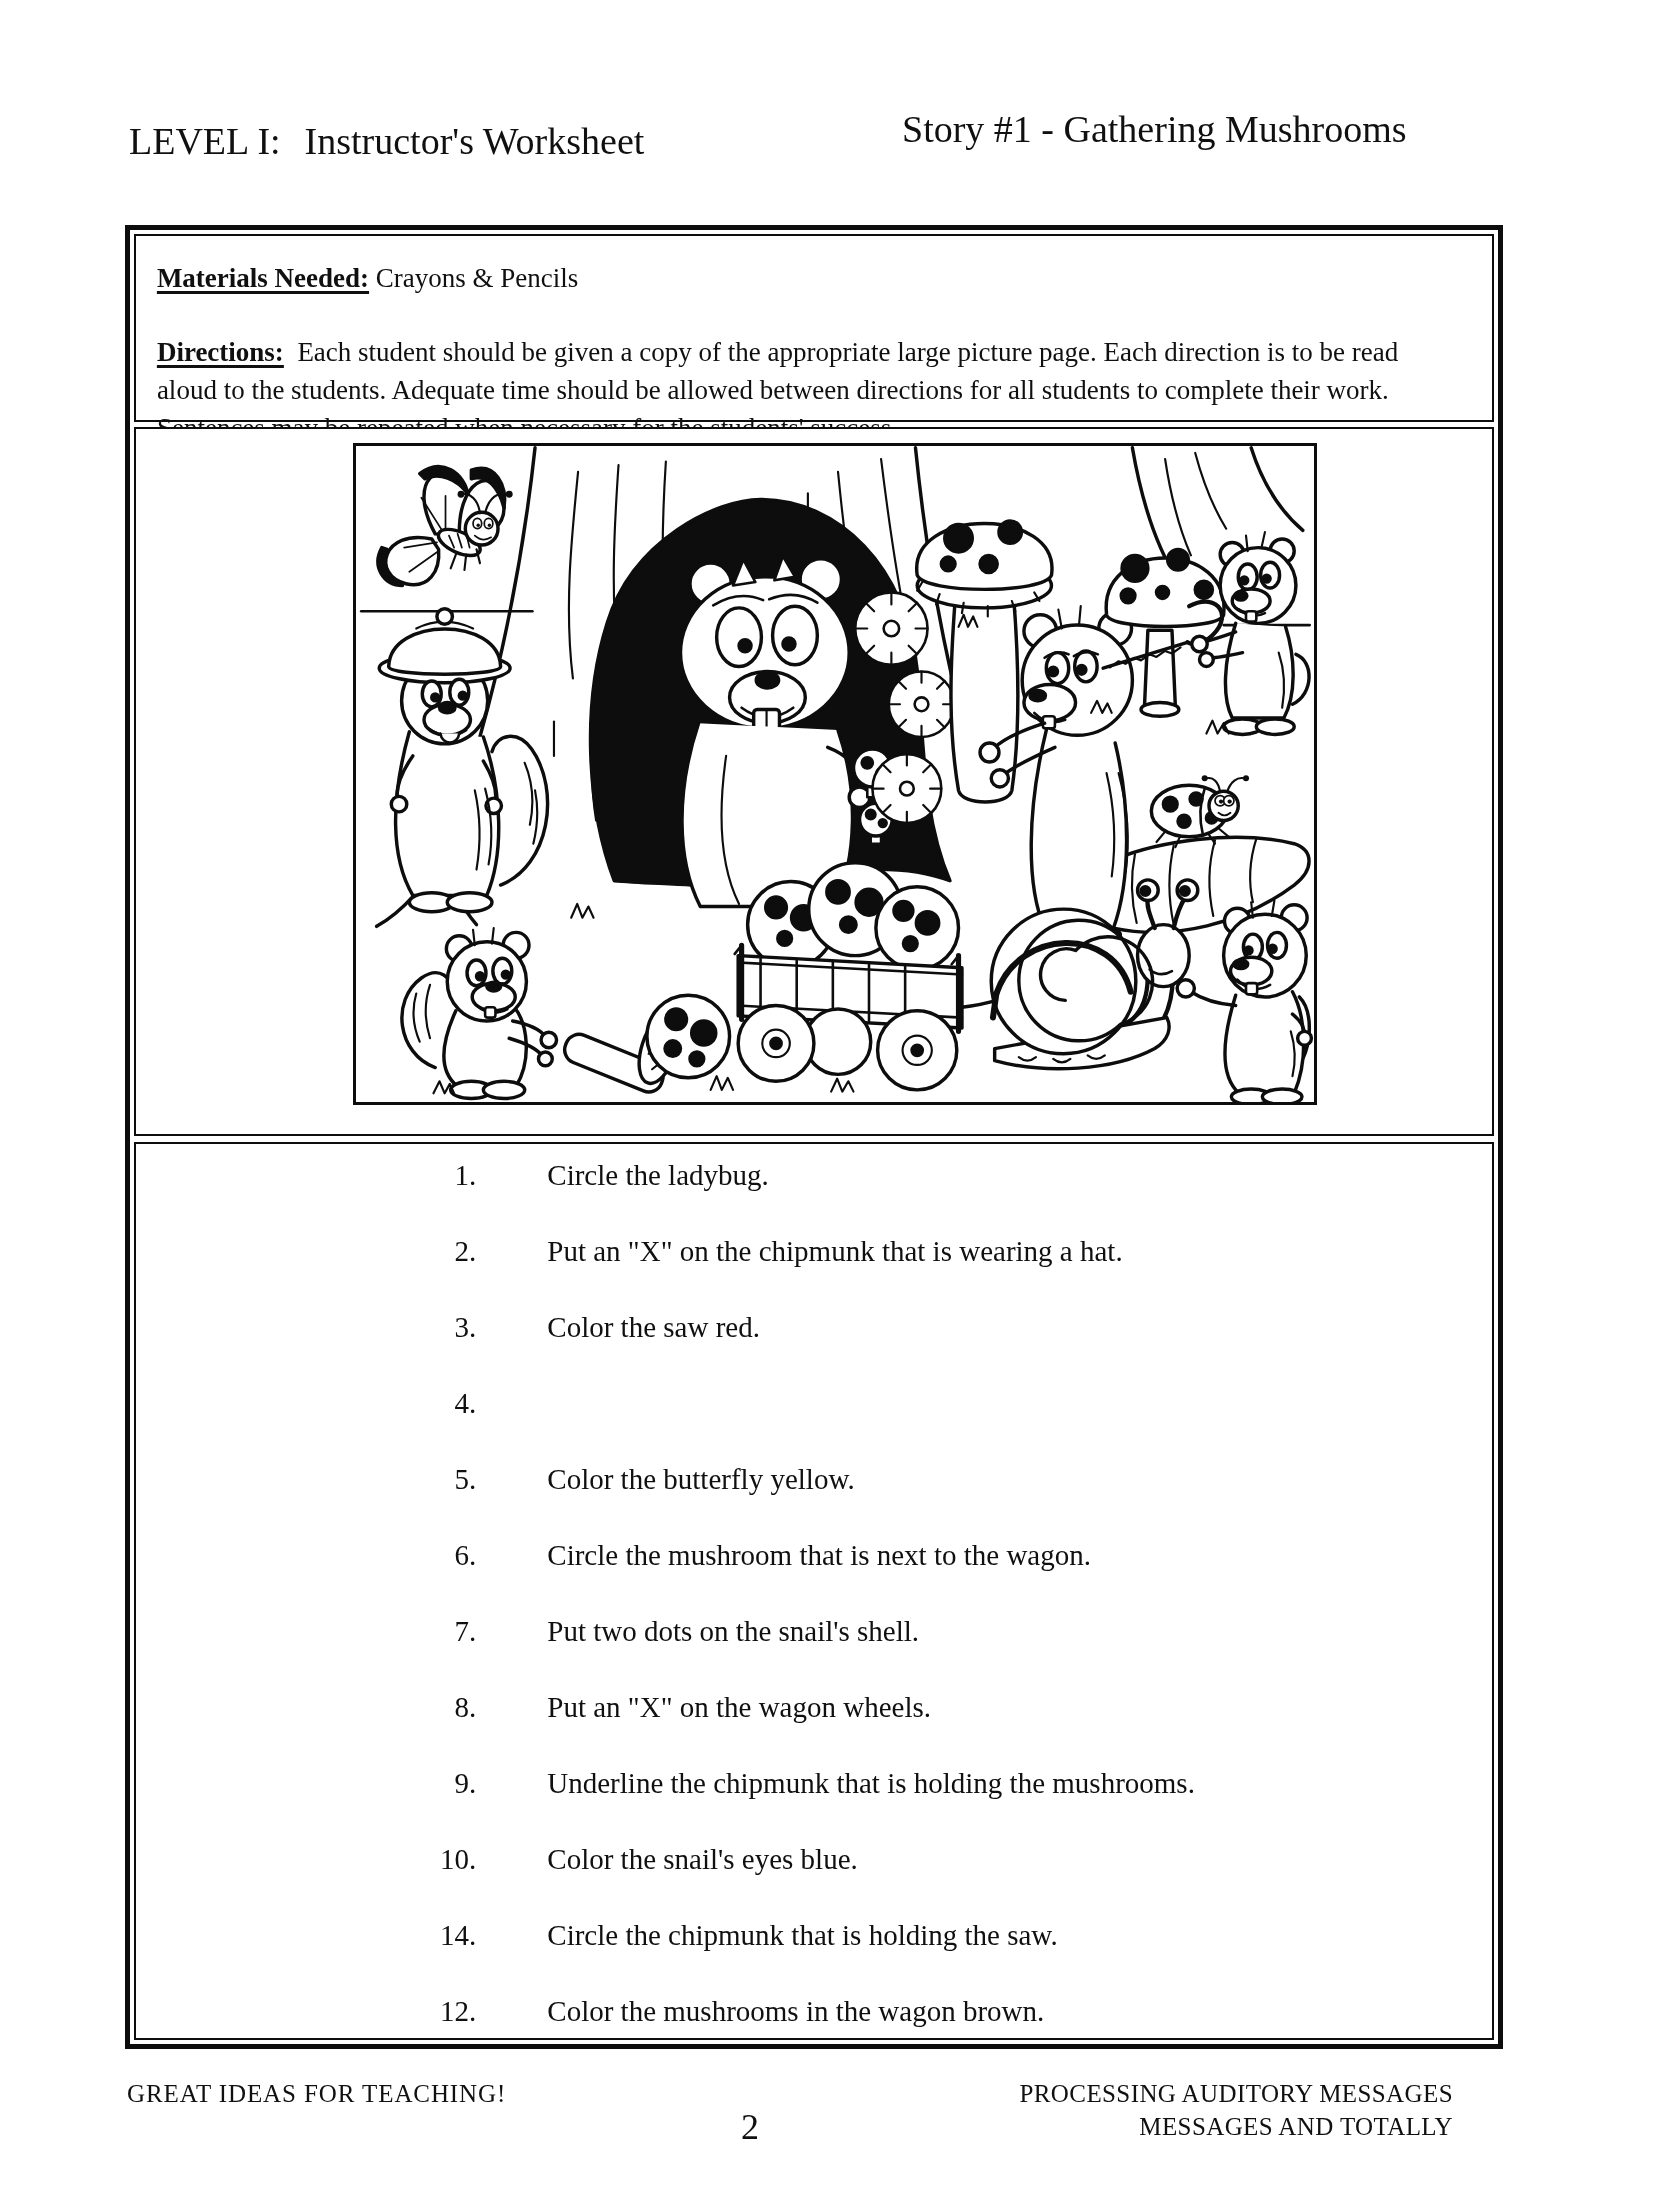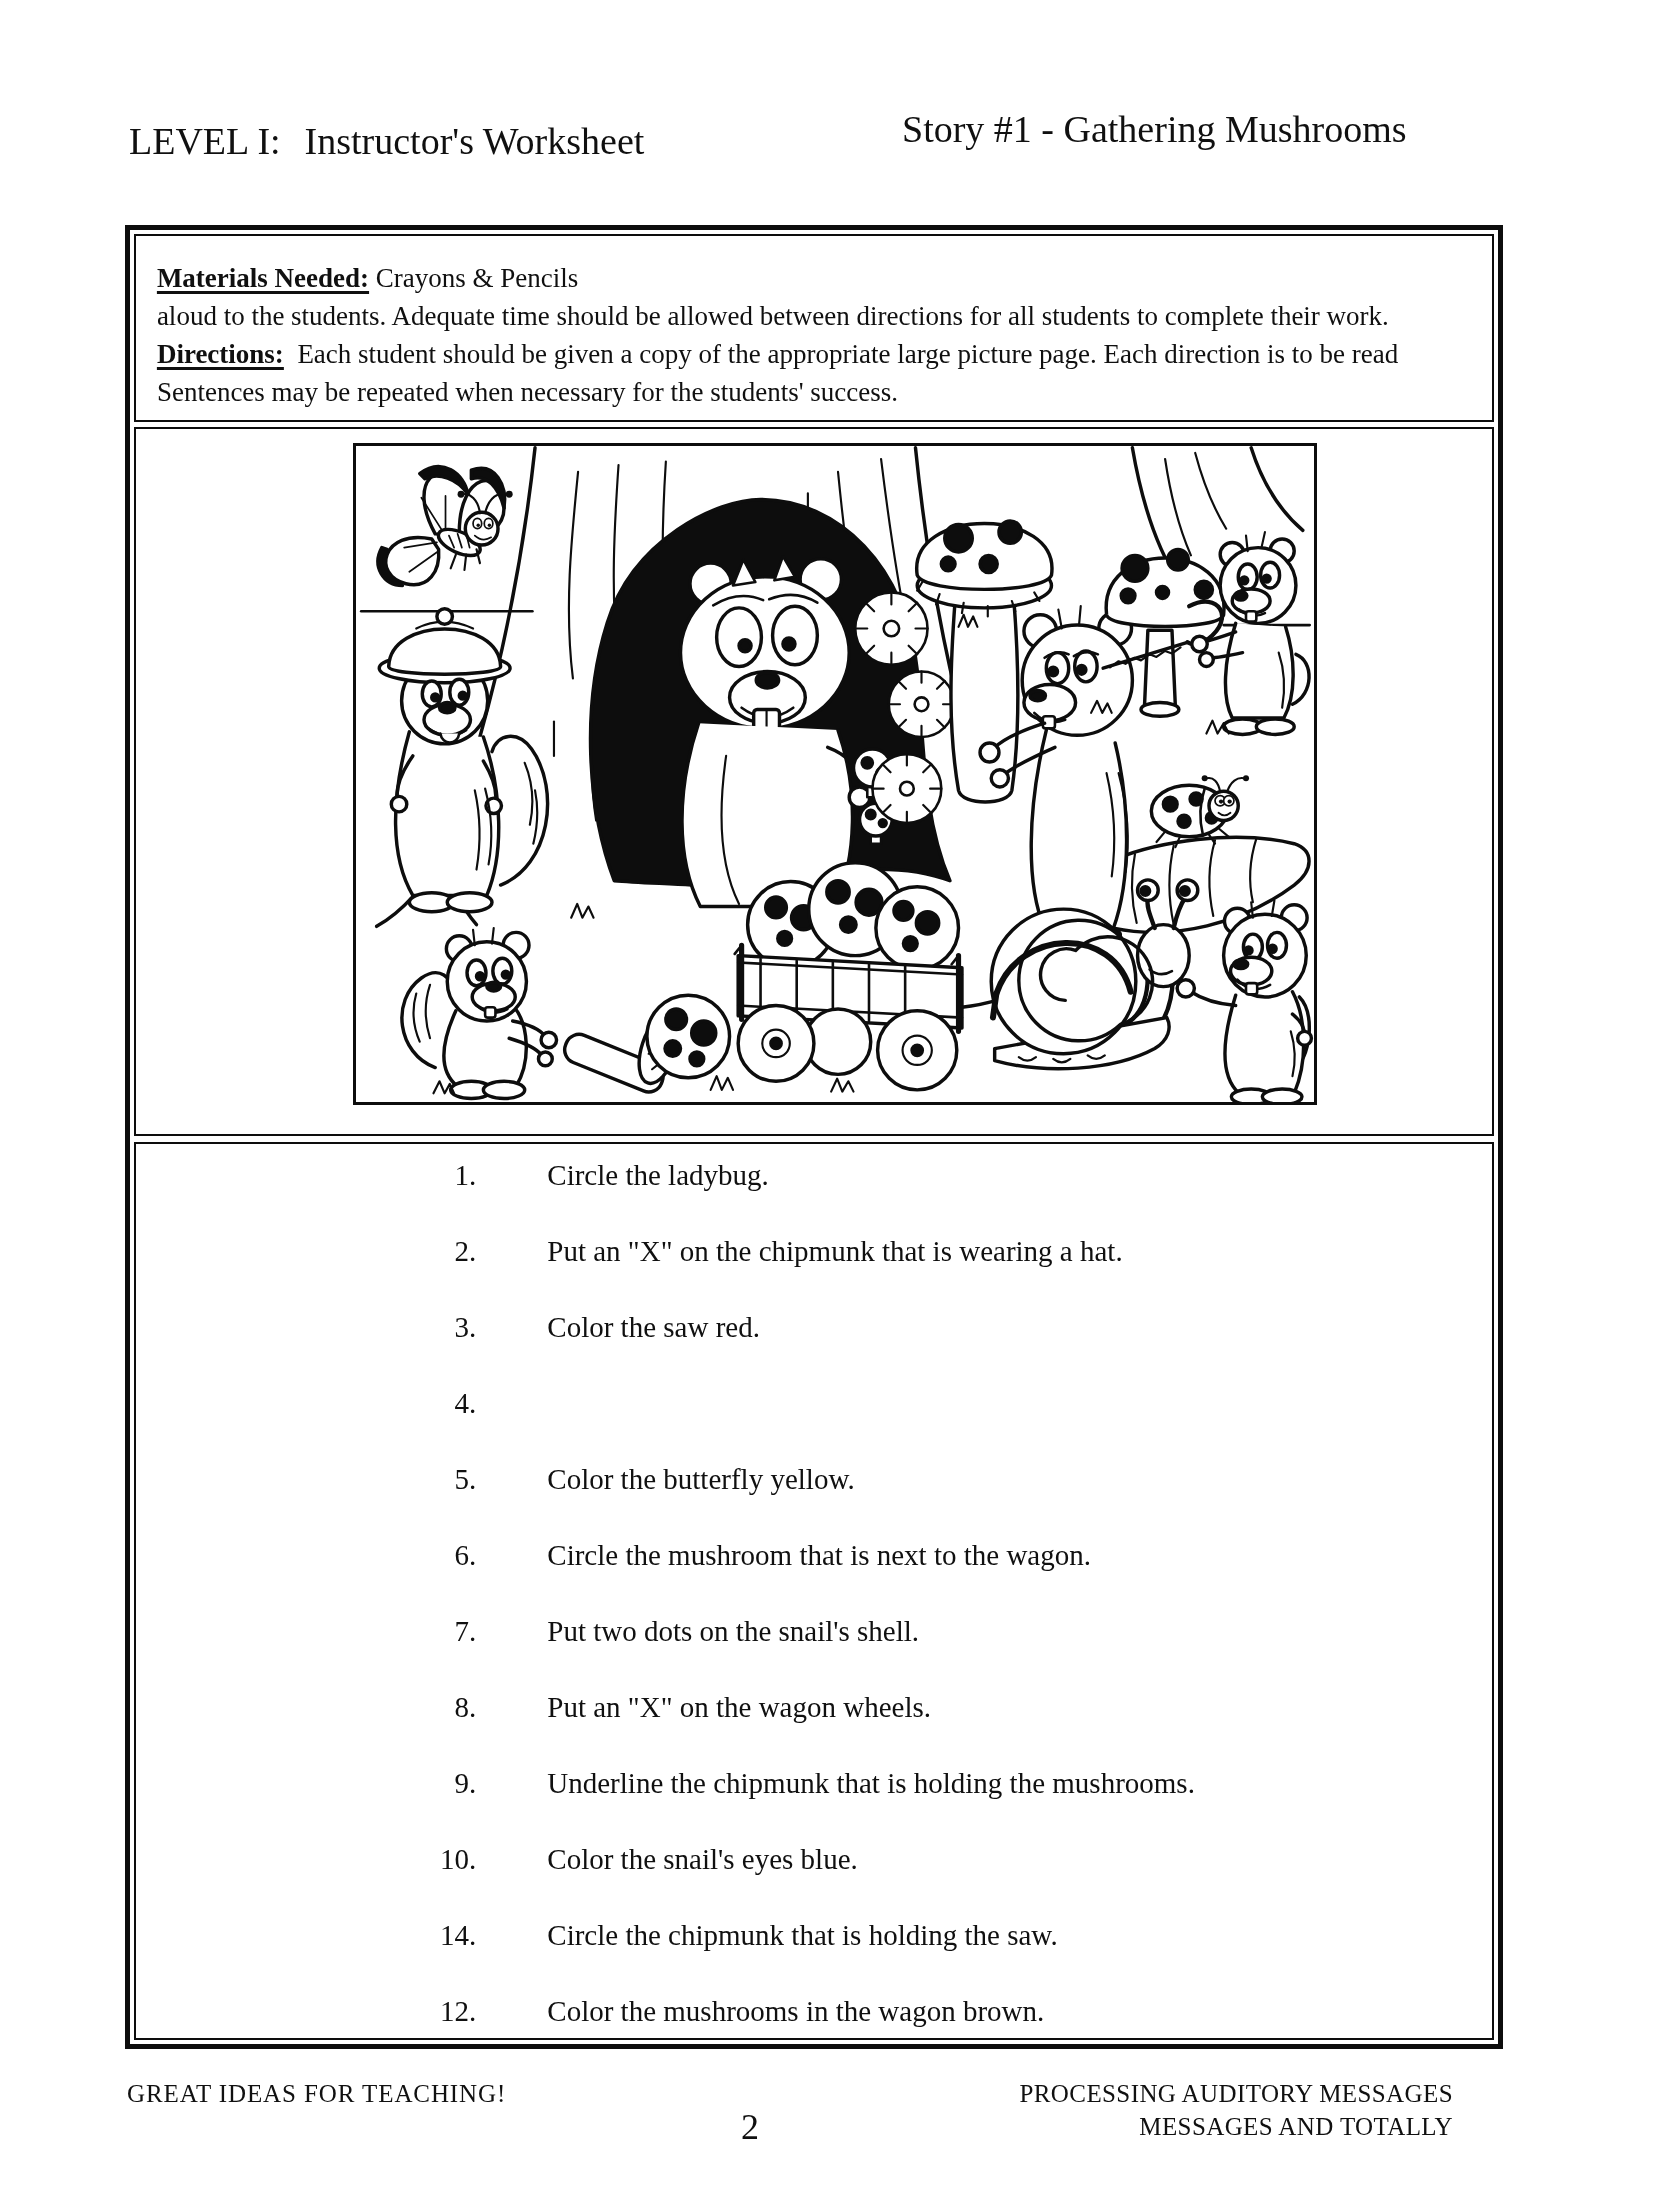--- a/index.html
+++ b/index.html
@@ -13,21 +13,21 @@
   .hdr-right { position:absolute; top:107px; left:902px; font-size:38px; white-space:nowrap; }
   
   .main-box {
     position:absolute; left:125px; top:225px; width:1378px; height:1824px;
     border:5.2px solid #0d0d0d; box-sizing:border-box; padding:4.3px;
     display:flex; flex-direction:column; gap:5.2px; background:#fff;
   }
   .sec { border:2.6px solid #0d0d0d; box-sizing:border-box; background:#fff; }
   .sec1 { height:188px; padding:22.4px 17px 0 20.6px; font-size:27px; line-height:38px; }
   .lbl { font-weight:bold; text-decoration:underline; text-decoration-thickness:2.6px; text-underline-offset:4.3px; }
-  .mat-row { }
+  .mat-row { margin-bottom:36px; }
   .dir-line { white-space:nowrap; }
   .sec2 { height:709px; position:relative; }
   .pic-frame {
     position:absolute; left:217px; top:13.8px; width:958px; height:656px;
     border:3.4px solid #0d0d0d; background:#fff;
   }
   .pic-frame svg { display:block; width:958px; height:656px; }
   .sec3 { flex:1; position:relative; padding-top:15.5px; overflow:hidden; }
   .item { position:relative; height:76px; font-size:29px; }
   .item .num { position:absolute; left:258px; width:82px; text-align:right; }
@@ -49,22 +49,22 @@
   <div class="hdr-right">Story #1 - Gathering Mushrooms</div>
 
   <div class="main-box">
 
     <div class="sec sec1">
       <div class="mat-row">
         <span class="lbl">Materials Needed:</span>
         <span>Crayons &amp; Pencils</span>
       </div>
       <div>
+        <div class="dir-line"><span class="lbl">Directions:</span>&nbsp; <span>Each student should be given a copy of the appropriate large picture page.  Each direction is to be read</span></div>
         <div class="dir-line">aloud to the students.  Adequate time should be allowed between directions for all students to complete their work.</div>
-        <div class="dir-line"><span class="lbl">Directions:</span>&nbsp; <span>Each student should be given a copy of the appropriate large picture page.  Each direction is to be read</span></div>
         <div class="dir-line">Sentences may be repeated when necessary for the students' success.</div>
       </div>
     </div>
 
     <div class="sec sec2">
       <div class="pic-frame">
         <svg viewBox="0 0 1113 762">
           <g fill="none" stroke="#0d0d0d" stroke-width="4" stroke-linecap="round" stroke-linejoin="round">
 
             <g stroke-width="3">

